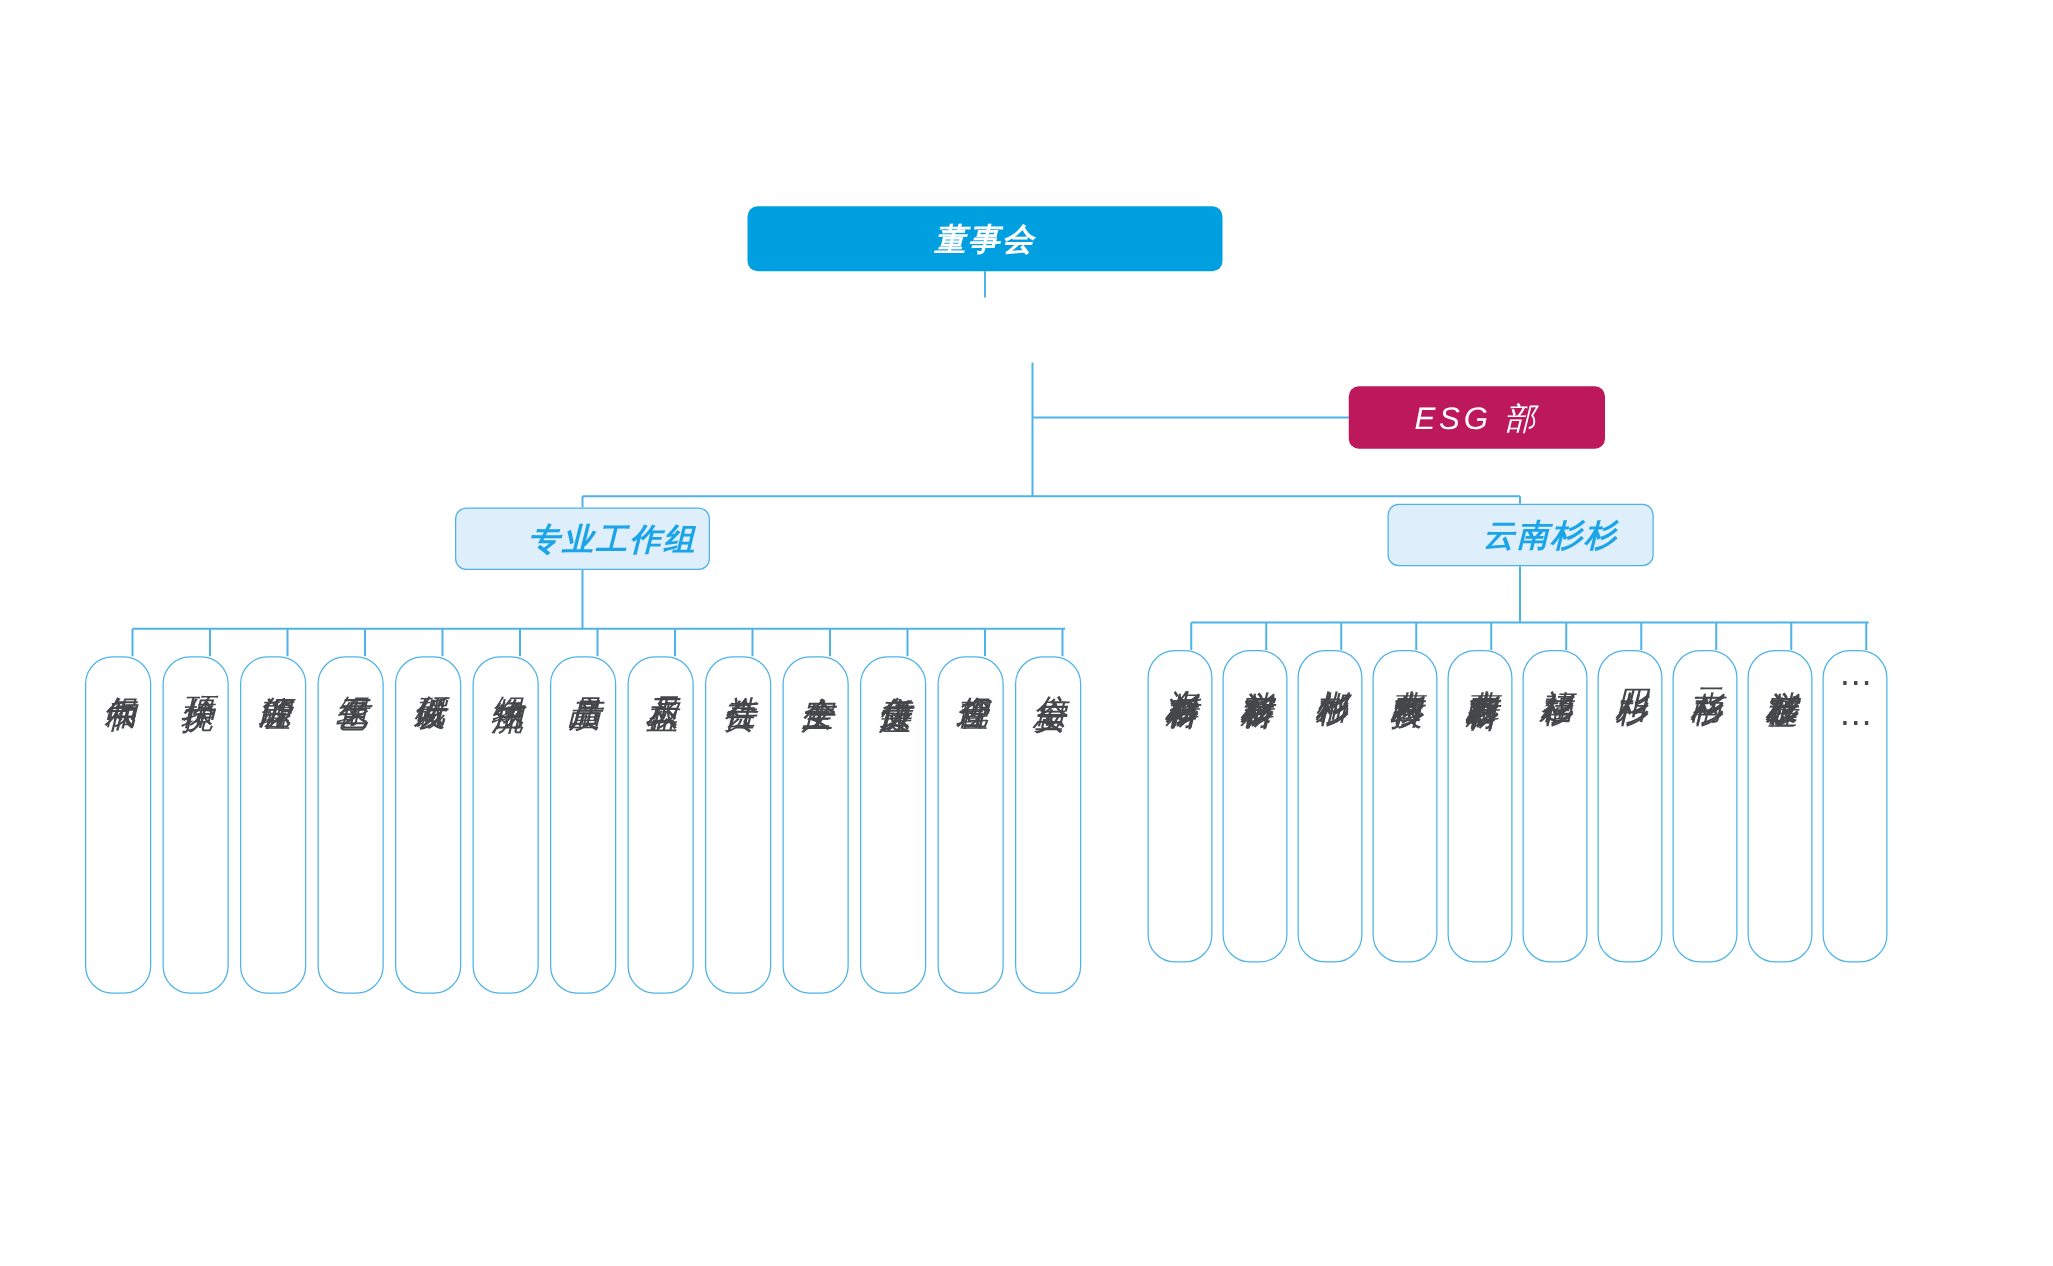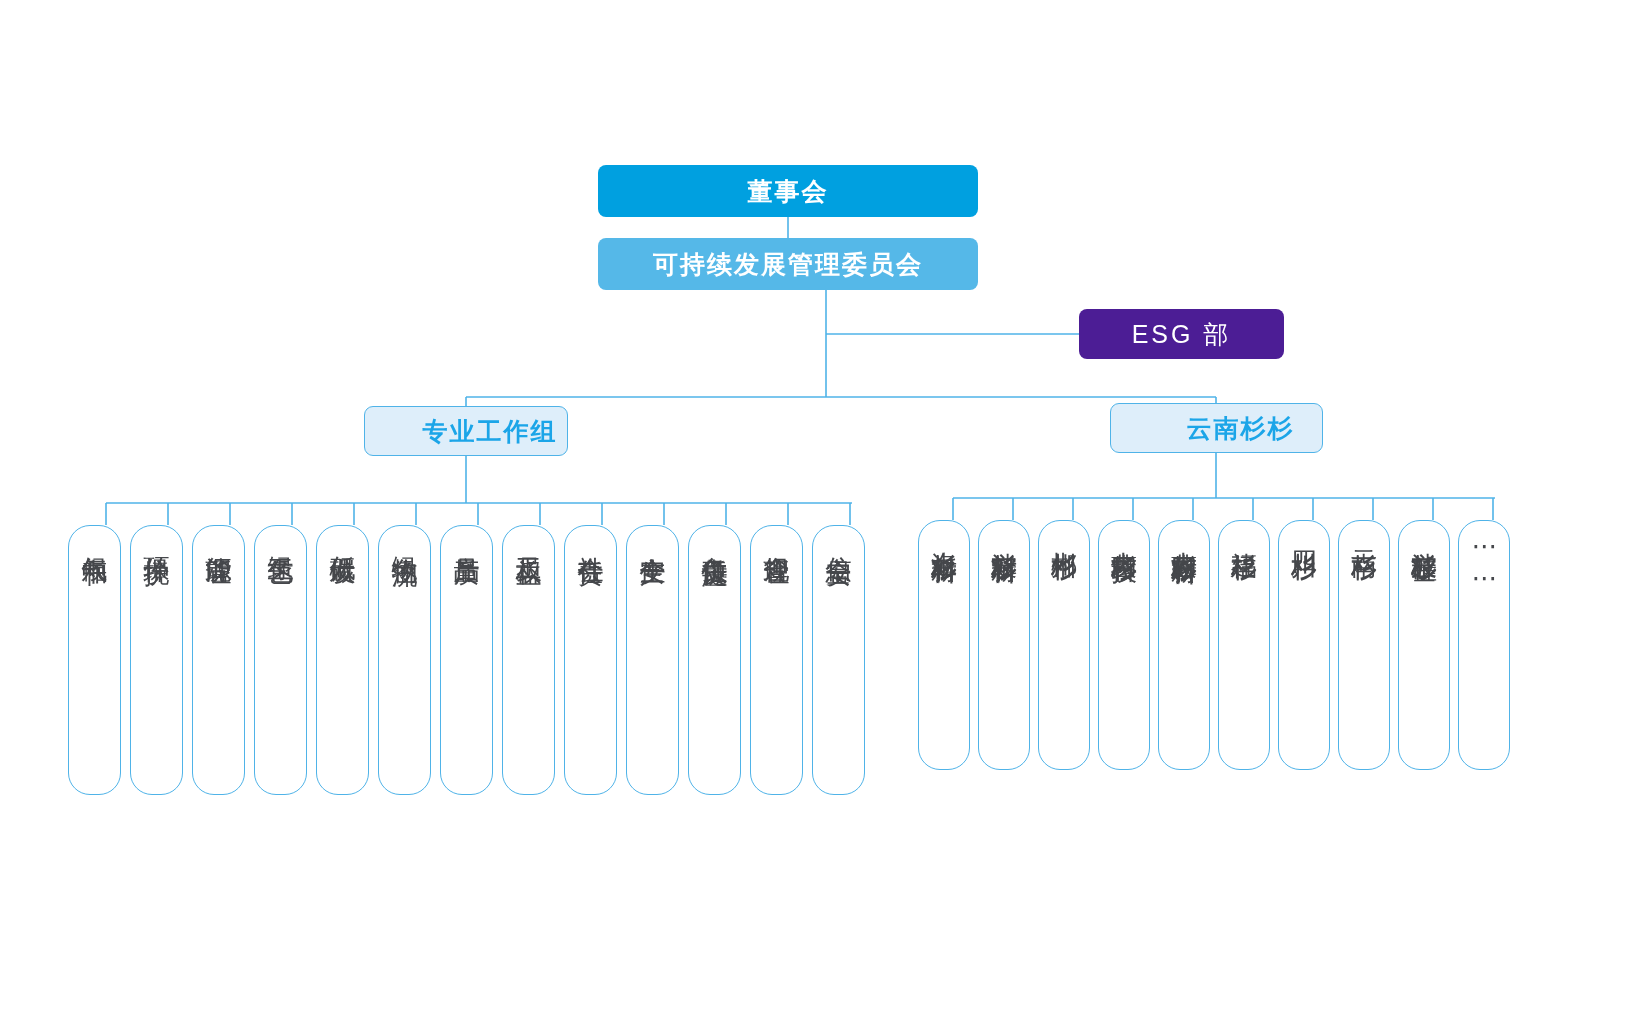--- a/index.html
+++ b/index.html
@@ -10,20 +10,21 @@
   }
   body {
     font-family: "Liberation Sans", "DejaVu Sans", sans-serif;
   }
   #canvas {
     position: relative;
     width: 1642px;
     height: 1013px;
     background: #ffffff;
     overflow: hidden;
+    font-style: italic;
   }
 
   
   .topbox {
     position: absolute;
     display: flex;
     align-items: center;
     justify-content: center;
     border-radius: 8px;
     color: #ffffff;
@@ -36,21 +37,21 @@
   #box-board {
     left: 598px; top: 165px; width: 380px; height: 52px;
     background: #00A0E0;
   }
   #box-committee {
     left: 598px; top: 238px; width: 380px; height: 52px;
     background: #55B8E8;
   }
   #box-esg {
     left: 1079px; top: 309px; width: 205px; height: 50px;
-    background: #4c1d95;
+    background: #be185d;
     font-weight: normal;
     letter-spacing: 3px;
     font-size: 25px;
   }
 
   
   .groupbox {
     position: absolute;
     display: flex;
     align-items: center;
@@ -156,23 +157,20 @@
       <path d="M1373,498 L1373,520"></path>
       <path d="M1433,498 L1433,520"></path>
       <path d="M1493,498 L1493,520"></path>
     </g>
   </svg>
 
   <div class="topbox" id="box-board">
     <span>董事会</span>
   </div>
 
-  <div class="topbox" id="box-committee">
-    <span>可持续发展管理委员会</span>
-  </div>
 
   <div class="topbox" id="box-esg">
     <span>ESG 部</span>
   </div>
 
   <div class="groupbox" id="box-pro-group">
     <span>专业工作组</span>
   </div>
 
   <div class="groupbox" id="box-base-group">

